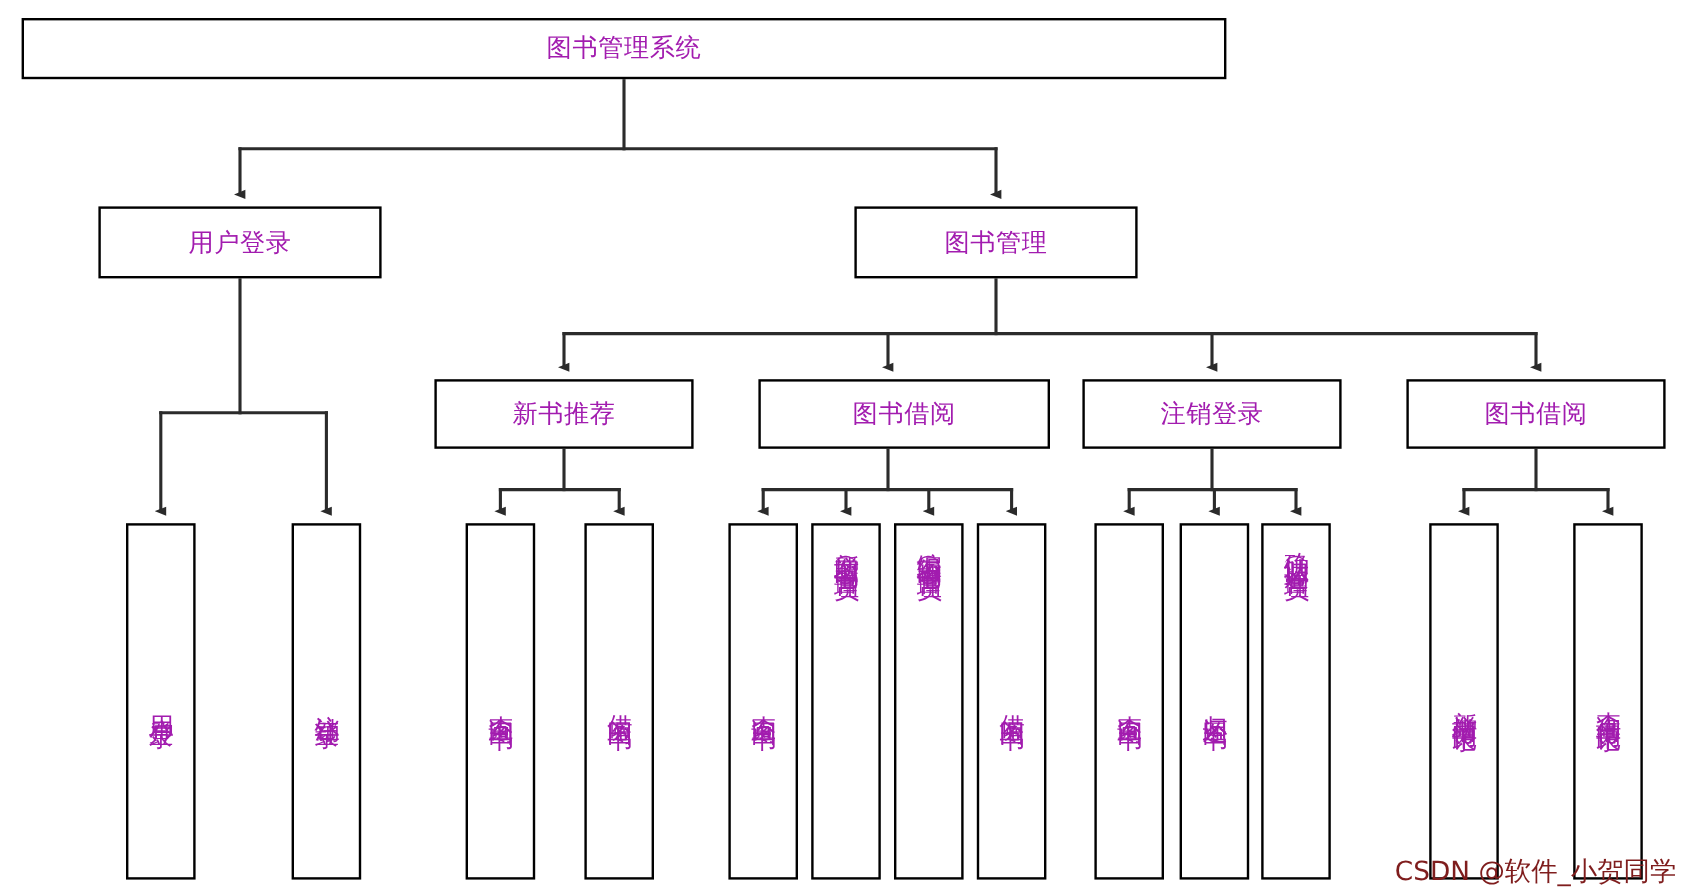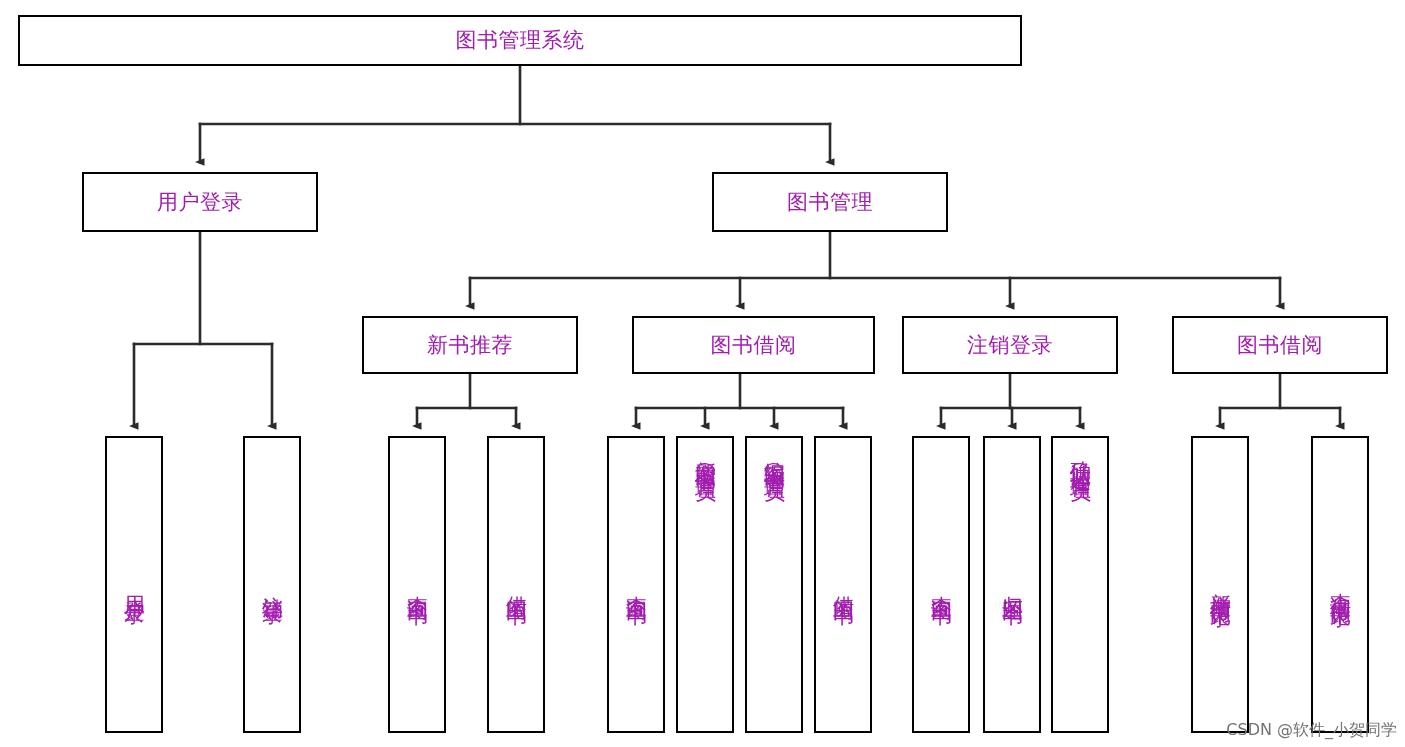--- a/index.html
+++ b/index.html
@@ -59,22 +59,22 @@
     line-height: 1;
   }
   .v-node.v-center {
     align-items: center;
     padding-top: 0;
   }
   #watermark {
     position: absolute;
     right: 8px;
     bottom: 6px;
-    font-size: 16px;
-    color: #737373;
+    font-size: 22px;
+    color: #7f1d1d;
     z-index: 5;
     white-space: nowrap;
     font-family: "DejaVu Sans", "Liberation Sans", sans-serif;
   }
 </style>
 </head>
 <body>
 
 <div id="canvas">
 

